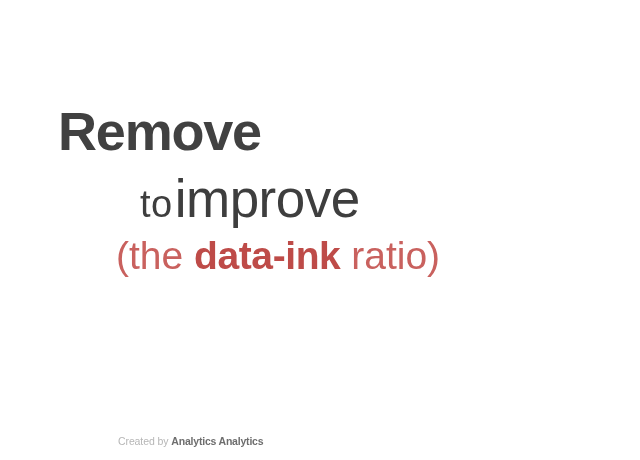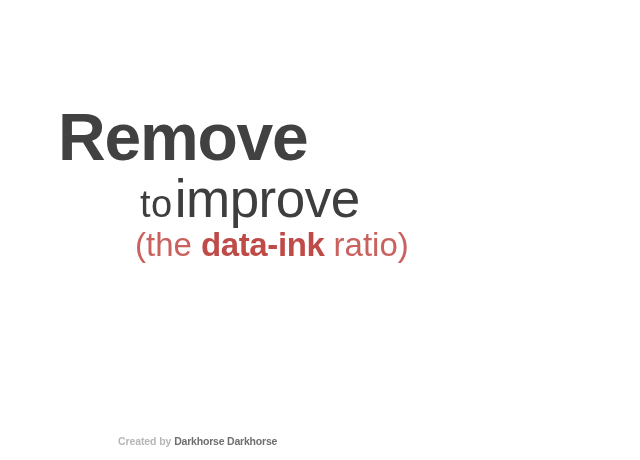--- a/index.html
+++ b/index.html
@@ -24,21 +24,21 @@
     position: absolute;
     left: 0;
     top: 0;
     width: 640px;
   }
 
   .line-remove {
     position: absolute;
     left: 58px;
     top: 104px;
-    font-size: 66px;
+    font-size: 54px;
     font-weight: 800;
     letter-spacing: -1.2px;
     line-height: 1;
     color: #414141;
     white-space: nowrap;
   }
 
   .line-improve {
     position: absolute;
     left: 140px;
@@ -56,27 +56,26 @@
   .line-improve .w-improve {
     font-size: 53px;
     font-weight: 200;
     letter-spacing: -0.5px;
     margin-left: 2px;
   }
 
   .line-ratio {
     position: absolute;
     left: 116px;
-    top: 228px;
-    font-size: 33px;
+    top: 236px;
+    font-size: 39px;
     line-height: 1;
     white-space: nowrap;
     color: #c9615e;
     font-weight: 300;
-    margin-left: 19px;
   }
   .line-ratio .r-light {
     color: #c9615e;
     font-weight: 300;
   }
   .line-ratio .r-bold {
     color: #be4b48;
     font-weight: 700;
     letter-spacing: -0.4px;
   }
@@ -97,21 +96,21 @@
     left: 118px;
     top: 0;
   }
   .footer-site {
     position: absolute;
     left: 343px;
     top: 0;
   }
   .f-light {
     color: #b6b6b6;
-    font-weight: 700;
+    font-weight: 400;
     letter-spacing: -0.1px;
   }
   .f-bold {
     color: #6e6e6e;
     font-weight: 700;
     letter-spacing: -0.2px;
   }
 </style>
 </head>
 <body>
@@ -131,19 +130,19 @@
       <span class="r-bold">data-ink</span>
       <span class="r-light">ratio)</span>
     </div>
 
   </div>
 
   <div class="footer">
 
     <div class="footer-credit">
       <span class="f-light">Created by</span>
-      <span class="f-bold">Darkhorse Darkhorse</span>
+      <span class="f-bold">Analytics Analytics</span>
     </div>
 
 
   </div>
 
 </div>
 
 </body></html>

